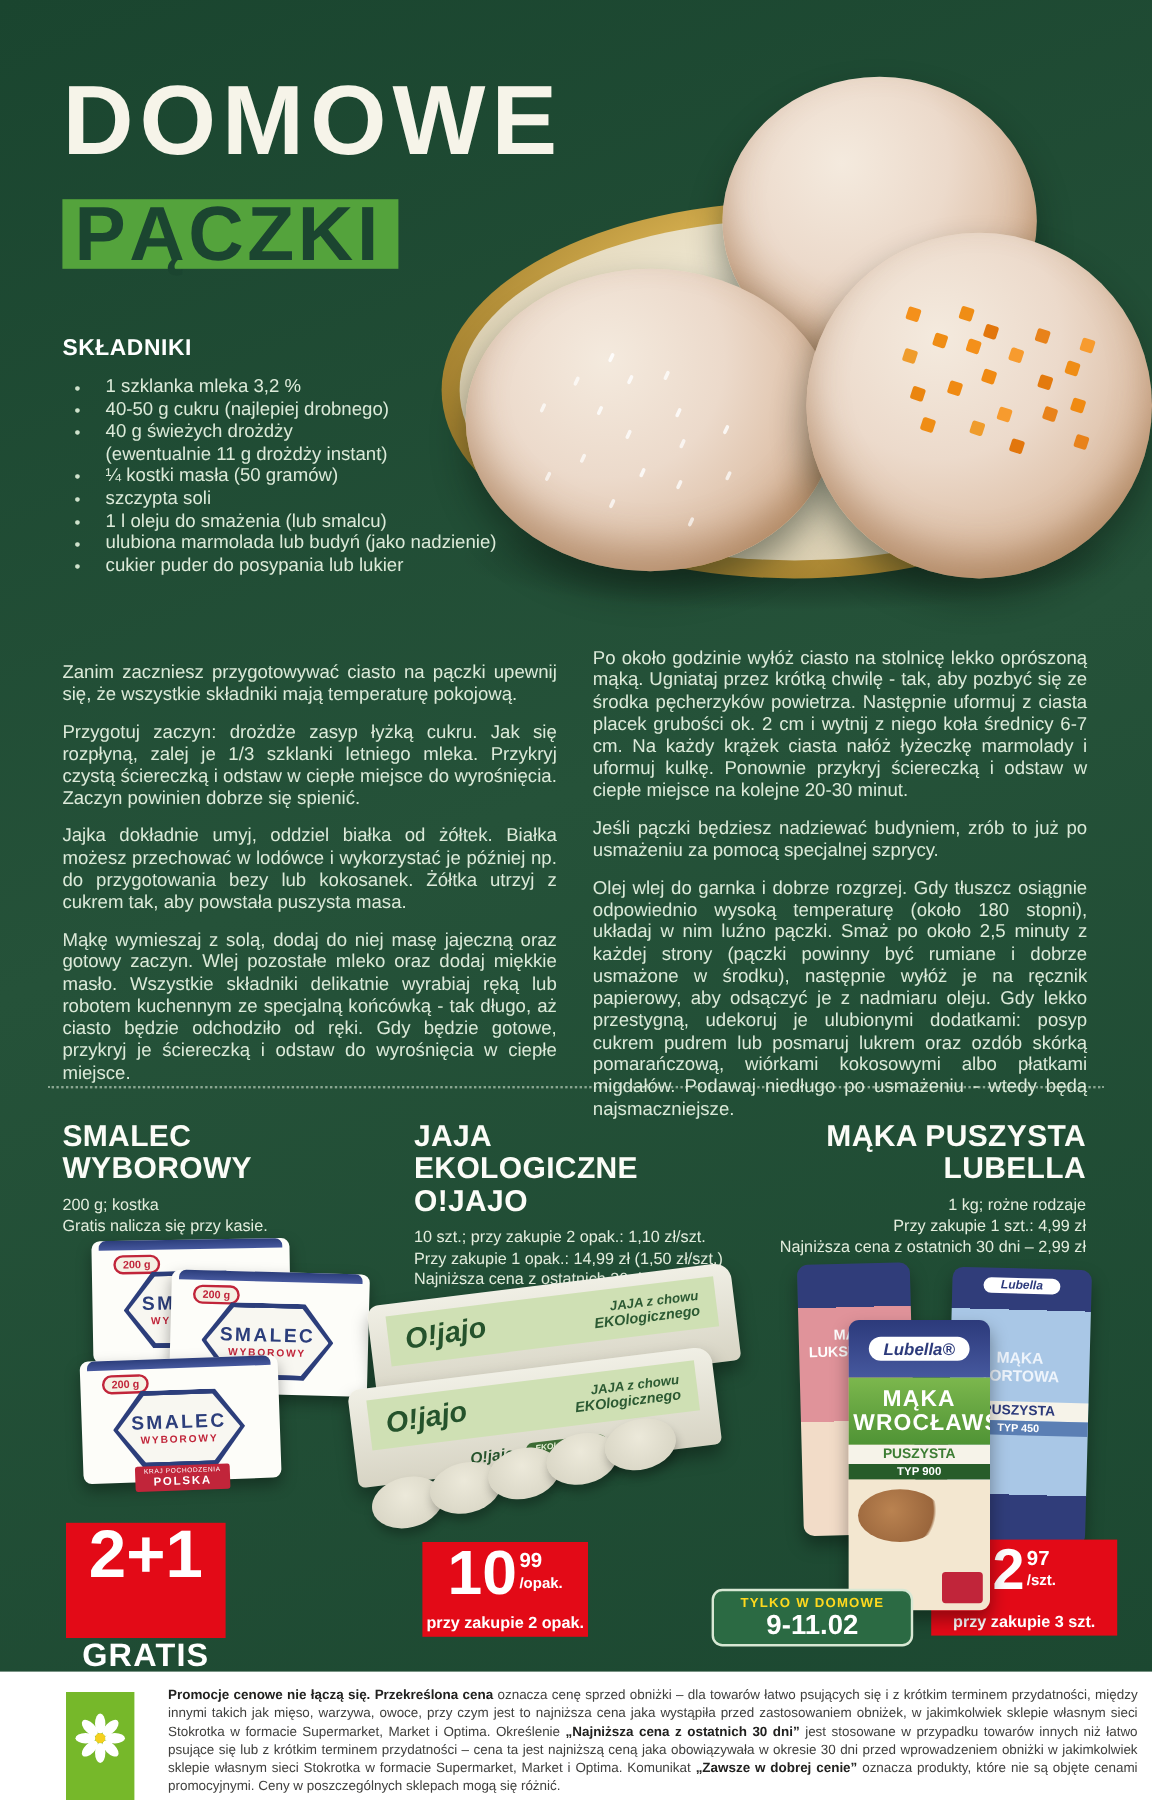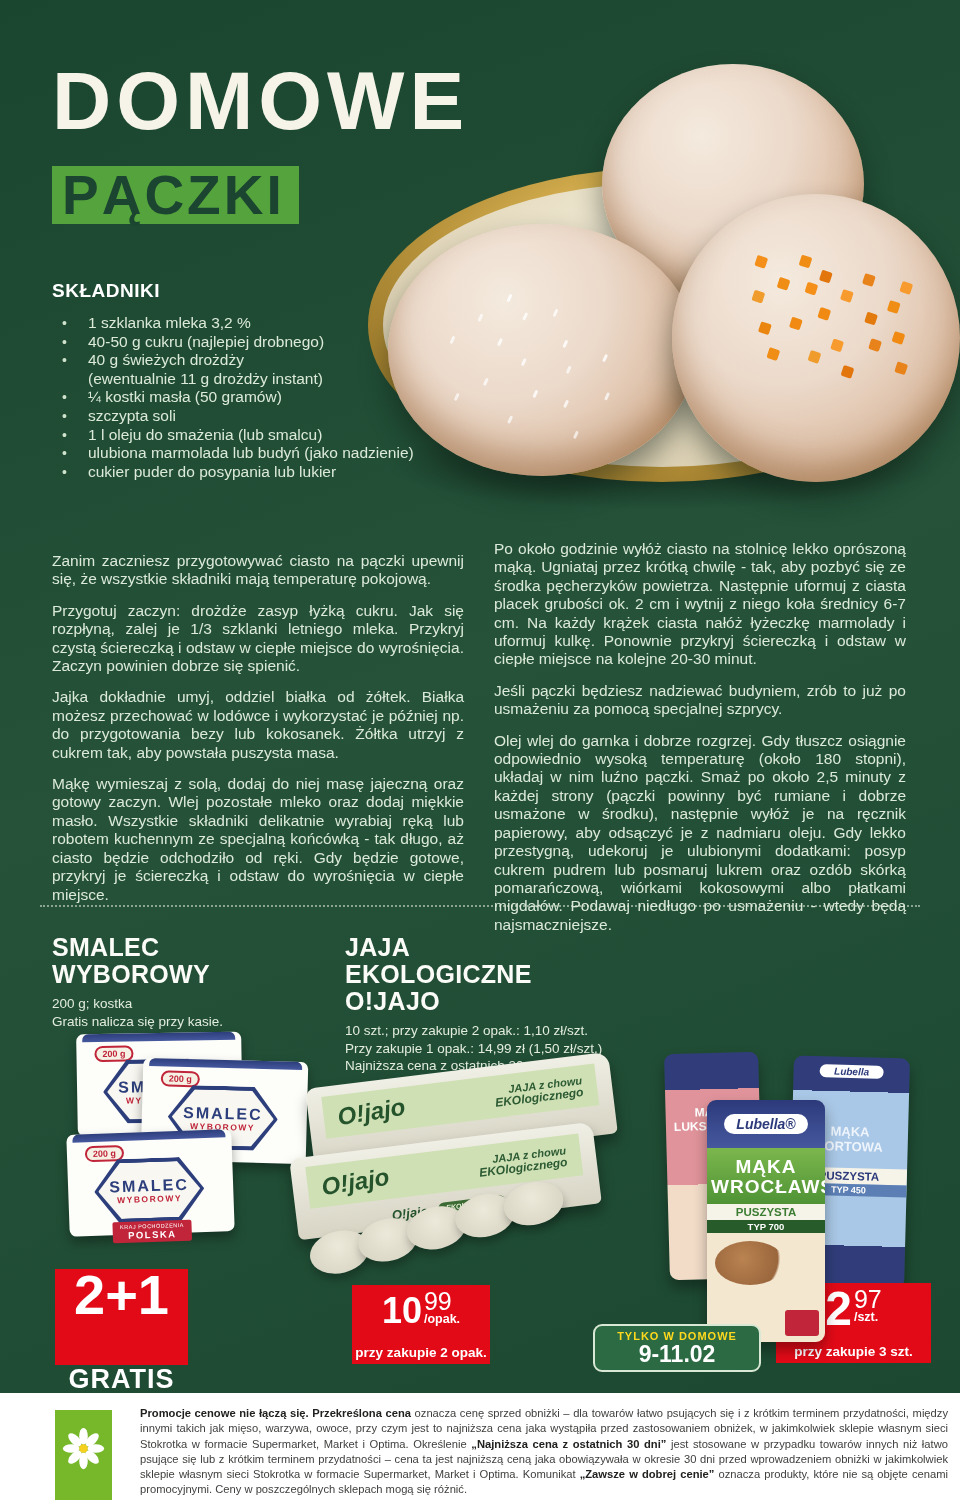--- a/index.html
+++ b/index.html
@@ -4,21 +4,21 @@
 <style>
   * { margin:0; padding:0; box-sizing:border-box; }
   body { font-family:"Liberation Sans", sans-serif; background:#0c0c0c; }
   .page { position:relative; width:960px; height:1500px; overflow:hidden;
           background:linear-gradient(160deg,#1a452f 0%,#255239 45%,#1b4730 100%); }
 
   
   .title { position:absolute; left:52px; top:58px; z-index:4; }
   .t1 { font-size:82px; line-height:86px; font-weight:700; letter-spacing:5px; color:#f6f4e9; }
   .t2-box { display:inline-block; margin-top:22px; background:#54a33c; padding:0 14px 0 10px;
-            font-size:55px; line-height:58px; height:58px; font-weight:700; letter-spacing:3px; color:#1b4530; }
+            font-size:64px; line-height:58px; height:58px; font-weight:700; letter-spacing:3px; color:#1b4530; }
 
   
   .scene { position:absolute; inset:0; z-index:1; }
   .plate-shadow { position:absolute; left:380px; top:420px; width:560px; height:90px; border-radius:50%;
                   background:radial-gradient(ellipse, rgba(0,0,0,.45), transparent 70%); }
   .plate { position:absolute; left:368px; top:168px; width:588px; height:314px; border-radius:50%;
            background:radial-gradient(ellipse at 50% 38%, #ecd97c 0%, #cfa94b 42%, #a58230 72%, #7c611e 100%); }
   .plate::after { content:""; position:absolute; inset:15px; border-radius:50%;
            background:radial-gradient(ellipse at 50% 32%, #f4eedb 0%, #e3d8bc 60%, #cfc1a0 100%); }
   .donut { position:absolute; border-radius:50%;
@@ -89,23 +89,23 @@
   
   .badge { position:absolute; background:#e30a17; color:#fff; display:flex; flex-direction:column;
            align-items:center; justify-content:space-between; }
   .badge-gratis { left:55px; top:1269px; width:133px; height:96px; }
   .bg1 { font-size:56px; line-height:52px; font-weight:700; }
   .bg2 { font-size:27px; line-height:28px; font-weight:700; letter-spacing:1px;margin-top:44px; }
   .badge-price { padding:5px 6px 4px; }
   .badge-eggs  { left:352px; top:1285px; width:138px; height:79px; }
   .badge-flour { left:776px; top:1283px; width:155px; height:80px; }
   .price { display:flex; align-items:flex-start; justify-content:center; }
-  .p-int { font-size:36px; line-height:42px; font-weight:700; }
+  .p-int { font-size:52px; line-height:42px; font-weight:700; }
   .p-side { display:flex; flex-direction:column; align-items:flex-start; margin-left:2px; }
-  .p-dec { font-size:25px; line-height:22px; font-weight:400; }
+  .p-dec { font-size:17px; line-height:22px; font-weight:700; }
   .p-unit { font-size:12.5px; line-height:14px; font-weight:700; }
   .p-note { font-size:13.5px; line-height:15px; font-weight:700; margin-top:2px; white-space:nowrap; }
   .badge-flour .p-int { font-size:48px; }
 
   
   .eggs-img { position:absolute; left:293px; top:1062px; width:330px; height:225px; }
   .carton { position:absolute; width:305px; height:82px; background:linear-gradient(#f0efe5,#d7d4c4);
             border-radius:10px 14px 6px 6px; transform:rotate(-7deg); box-shadow:0 8px 14px rgba(0,0,0,.35); }
   .carton1 { left:16px; top:8px; z-index:2; }
   .carton2 { left:0px; top:78px; z-index:3; }
@@ -312,20 +312,30 @@
       <div class="price">
         <span class="p-int">10</span>
         <span class="p-side">
           <span class="p-dec">99</span>
           <span class="p-unit">/opak.</span>
         </span>
       </div>
       <div class="p-note">przy zakupie 2 opak.</div>
     </div>
 
+    <div class="prod3">
+      <div class="prod-name">MĄKA PUSZYSTA
+LUBELLA</div>
+      <div class="desc">
+
+      <div>1 kg; rożne rodzaje</div>
+          <div>Przy zakupie 1 szt.: 4,99 zł</div>
+          <div>Najniższa cena z ostatnich 30 dni – 2,99 zł</div>
+        </div>
+    </div>
     <div class="flour-img">
       <div class="fpack fpack-left">
         <div class="fs-name">MĄKA
 LUKSUSOWA</div>
       </div>
       <div class="fpack fpack-right">
         <span class="flour-pill">Lubella</span>
         <div class="fs-name">MĄKA
 TORTOWA</div>
         <div class="fp-band-w right">PUSZYSTA</div>
@@ -333,21 +343,21 @@
       </div>
       <div class="fpack fpack-center">
         <div class="fp-top">
           <span class="flour-pill">Lubella®</span>
         </div>
         <div class="fp-green">
           <div class="fp-maka">MĄKA
 WROCŁAWSKA</div>
         </div>
         <div class="fp-band-w">PUSZYSTA</div>
-        <div class="fp-band-d">TYP 700</div>
+        <div class="fp-band-d">TYP 900</div>
         <div class="fp-photo"></div>
       </div>
     </div>
     <div class="promo-pill">
       <div class="promo-label">TYLKO W DOMOWE</div>
       <div class="promo-dates">9-11.02</div>
     </div>
     <div class="badge badge-price badge-flour">
       <div class="price">
         <span class="p-int">2</span>

